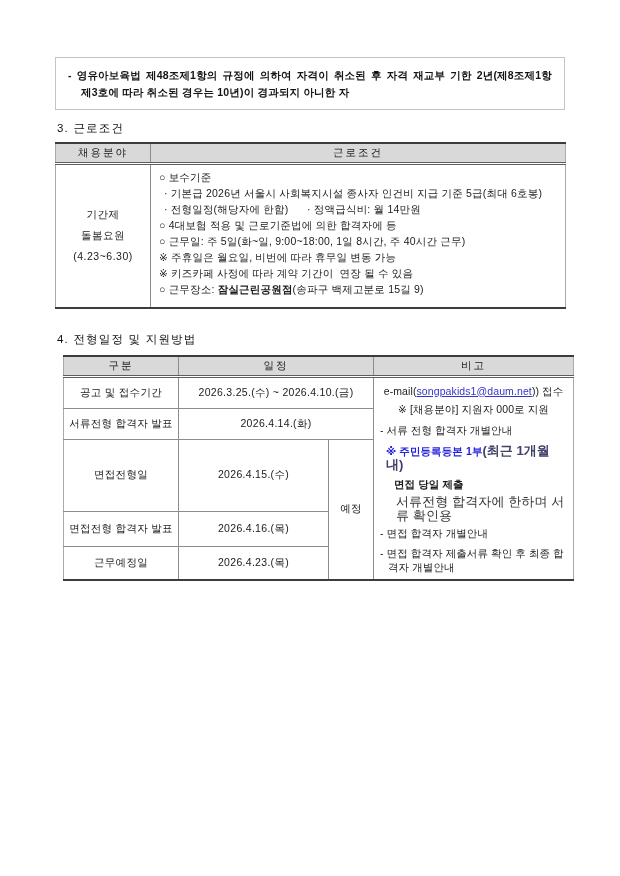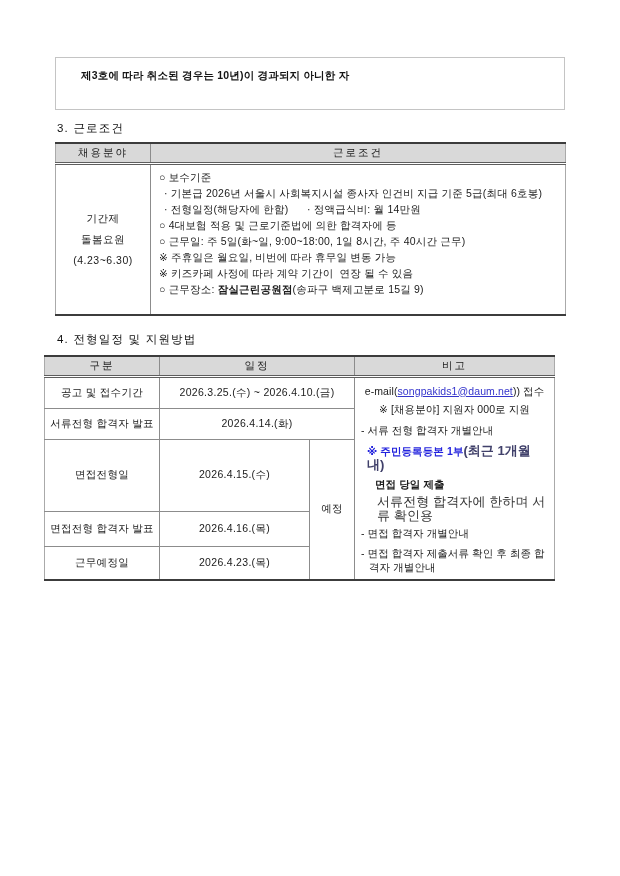--- a/index.html
+++ b/index.html
@@ -43,27 +43,27 @@
          border-left: 1px solid #aaaaaa; border-right: 1px solid #aaaaaa; }
   .tbl thead th { border-bottom: 3px double #5e5e5e; height: 20px; }
   .vline { border-left: 1px solid #8c8c8c; }
 
   
   #table3 { position: absolute; left: 55px; top: 142px; width: 510px; }
   #table3 .cat-cell {
     text-align: center; vertical-align: middle;
     font-size: 10.5px; line-height: 21px; letter-spacing: 0.5px;
   }
-  #table3 .cond-cell { padding: 4px 8px 17px 8px; vertical-align: top; }
+  #table3 .cond-cell { padding: 4px 8px 10px 8px; vertical-align: top; }
   .cond-line { line-height: 16.1px; white-space: pre-wrap; letter-spacing: 0.2px; }
   .cond-line.sub { padding-left: 5px; }
   .cond-line b { font-weight: 700; }
 
   
-  #table4 { position: absolute; left: 44px; top: 355px; width: 510px; }
+  #table4 { position: absolute; left: 63px; top: 355px; width: 510px; }
   #table4 td { text-align: center; vertical-align: middle; letter-spacing: 0.3px; }
   #table4 .r1 td { height: 32px; }
   #table4 .r2 td { height: 31px; }
   #table4 .r3 td { height: 34px; }
   #table4 .r4 td { height: 35px; }
   #table4 .r5 td { height: 33px; }
   #table4 .hb { border-bottom: 1px solid #8c8c8c; }
 
   .remarks-cell {
     text-align: left !important; vertical-align: top !important;
@@ -80,20 +80,21 @@
   .rk-note { margin-top: 4px; padding-left: 16px; font-size: 13px; color: #333; }
   .rk-dash2 { margin-top: 3px; }
   .rk-dash3 { margin-top: 6px; padding-left: 8px; text-indent: -8px; line-height: 14.5px !important; }
 </style>
 </head>
 <body>
 
 <div class="page">
 
   <div class="notice-box">
+    <div class="notice-line1">- 영유아보육법 제48조제1항의 규정에 의하여 자격이 취소된 후 자격 재교부 기한 2년(제8조제1항</div>
     <div class="notice-line2">제3호에 따라 취소된 경우는 10년)이 경과되지 아니한 자</div>
   </div>
 
   <div class="sec-heading" id="h3">3. 근로조건</div>
 
   <table class="tbl" id="table3">
     <colgroup>
         <col style="width:95px">
         <col style="width:415px">
       </colgroup>

